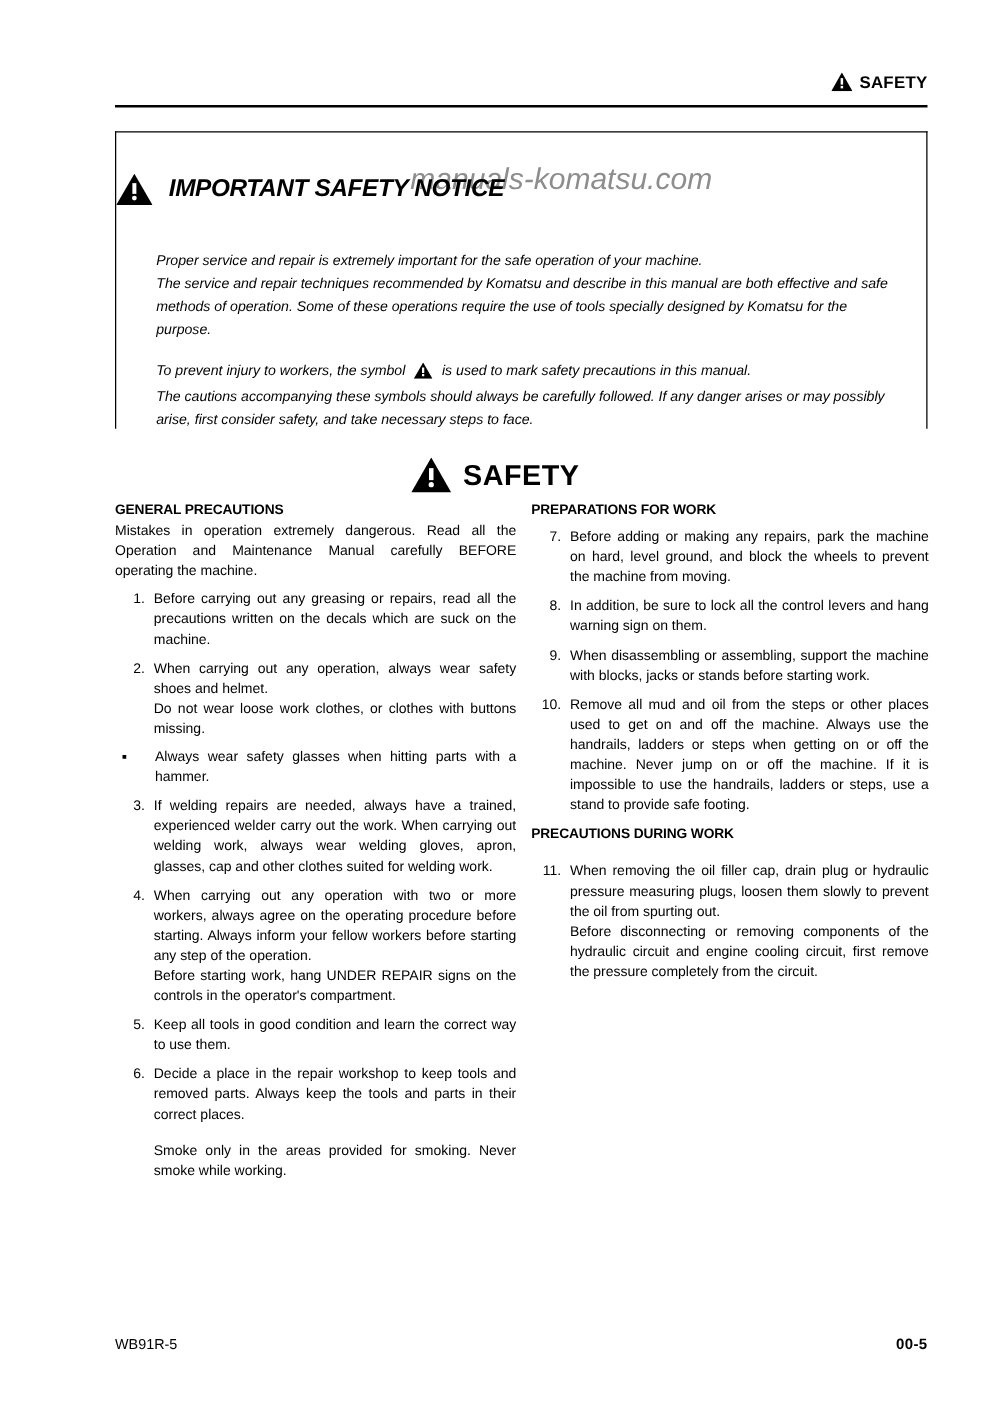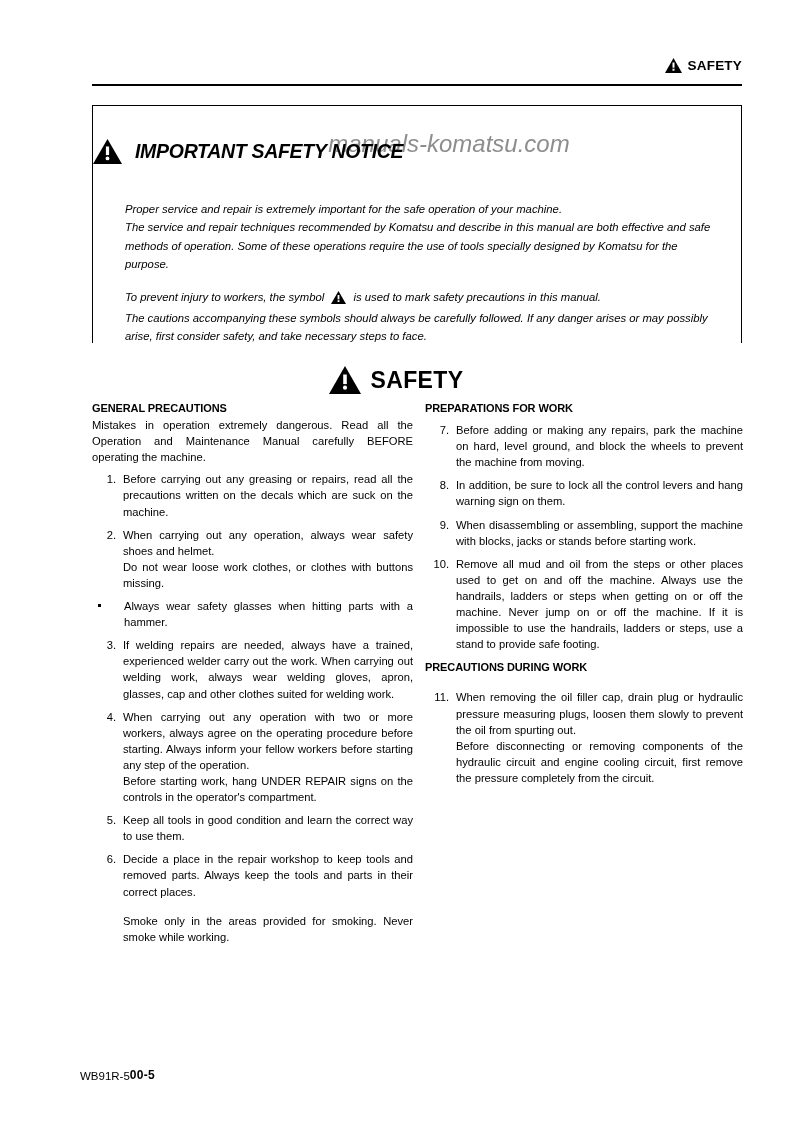--- a/index.html
+++ b/index.html
@@ -192,25 +192,26 @@
     width: 3px;
     height: 3px;
     background: #000;
   }
 
   .blockgap { height: 13px; }
 
   
   .footer {
     position: absolute;
-    left: 80px;
+    left: 92px;
     top: 1068px;
     width: 650px;
     display: flex;
     align-items: flex-end;
+    justify-content: space-between;
   }
   .footer-left {
     font-size: 11.5px;
   }
   .footer-right {
     font-size: 12px;
     font-weight: bold;
     letter-spacing: 0.3px;
   }
 </style>

